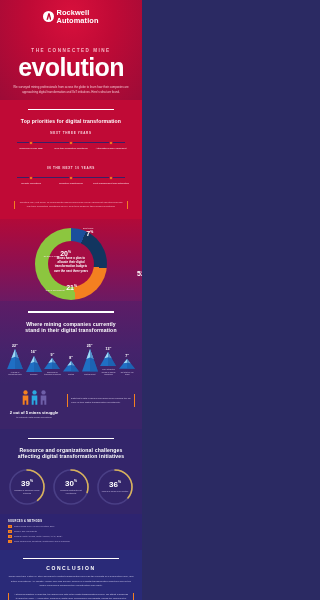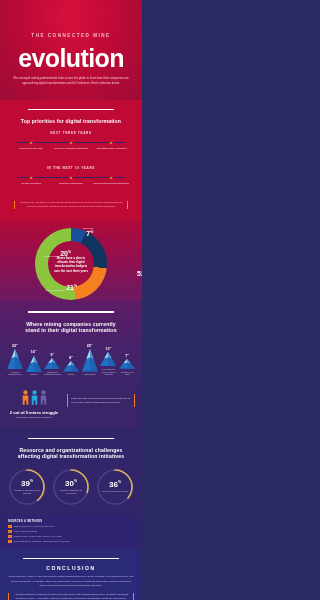--- a/index.html
+++ b/index.html
@@ -33,21 +33,21 @@
   }
   .logo-txt { text-align:left; line-height:1.02; }
   .logo-txt span { display:block; color:#fff; font-weight:bold; font-size:7.4px; letter-spacing:.1px; }
 
   .kicker {
     margin-top:24px; color:#f6b8c6; font-size:4.6px;
     letter-spacing:1.5px; font-weight:bold; text-transform:uppercase;
   }
   .evolution {
     color:#fff; font-size:25px; font-weight:bold; letter-spacing:-.6px;
-    line-height:1; margin-top:8px;
+    line-height:1; margin-top:2px;
   }
   .hero-sub {
     margin:5px 13px 0; color:#f3c2cd; font-size:2.9px; line-height:1.75;
   }
 
   
   .priorities {
     background:#c00a36; padding:9px 8px 10px; text-align:center;
   }
   .rule { height:1.4px; background:#fff; width:86px; margin:0 auto 8px; }
@@ -160,20 +160,27 @@
     border-left:.6px solid #f48020; border-right:.6px solid #f48020;
     padding:0 5px;
   }
 </style>
 </head>
 <body>
 
 <div class="page">
 
   <div class="hero">
+    <div class="logo">
+      <div class="logo-mark"></div>
+      <div class="logo-txt">
+        <span>Rockwell</span>
+        <span>Automation</span>
+      </div>
+    </div>
     <div class="kicker">THE CONNECTED MINE</div>
     <div class="evolution">evolution</div>
     <div class="hero-sub">We surveyed mining professionals from across the globe to learn how their companies are approaching digital transformation and IIoT initiatives. Here's what we found.</div>
   </div>
 
   <div class="priorities">
     <div class="rule"></div>
     <div class="sec-title">Top priorities for digital transformation</div>
 
     <div class="tl-head">NEXT THREE YEARS</div>

